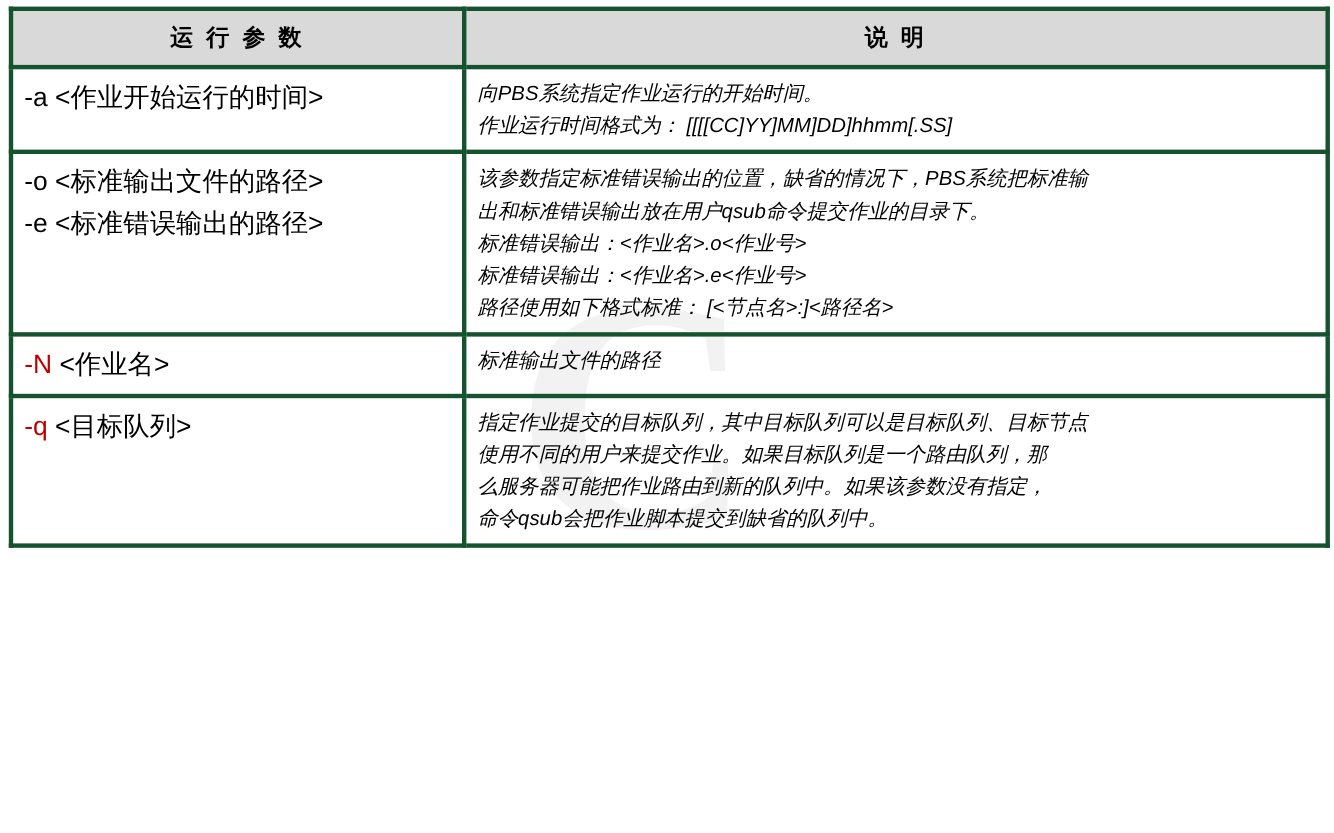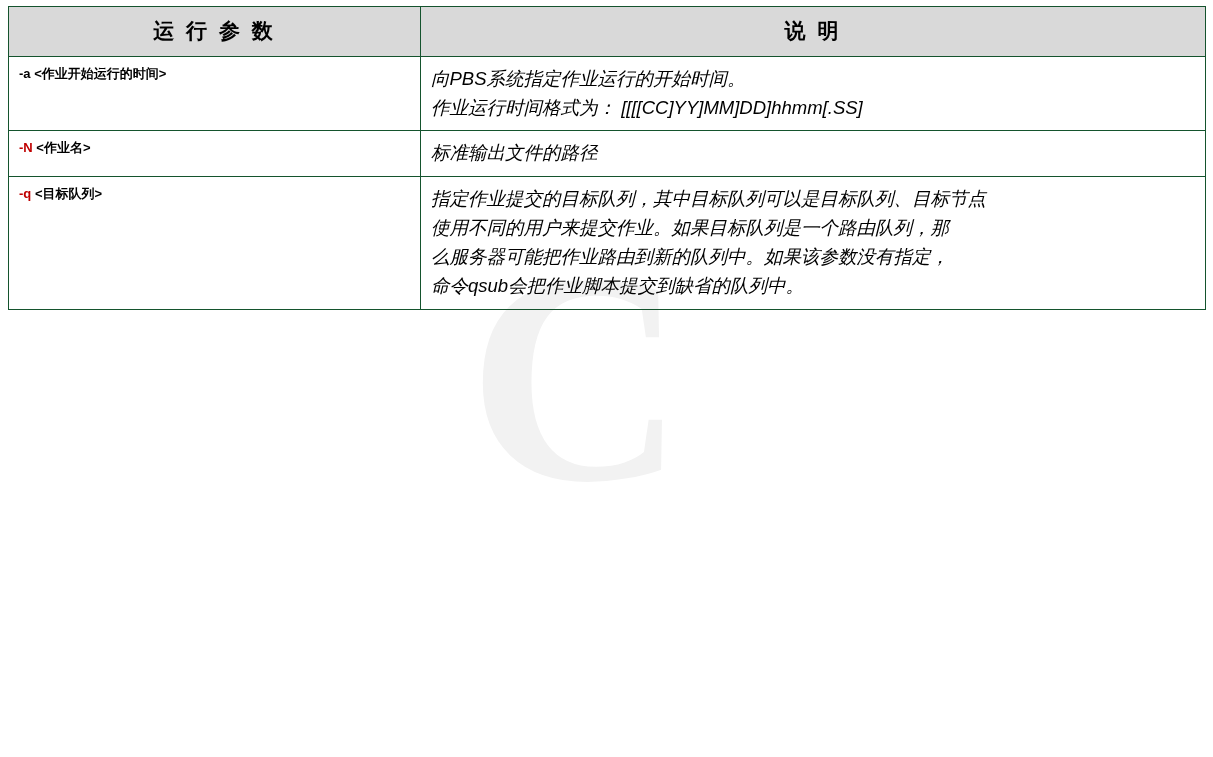--- a/index.html
+++ b/index.html
@@ -41,36 +41,36 @@
   table.params {
     border-collapse: collapse;
     width: 1197px;
     table-layout: fixed;
     border: 1px solid #3a3a3a;
     background: transparent;
   }
   table.params col.c1 { width: 412px; }
   table.params col.c2 { width: 785px; }
   table.params th, table.params td {
-    border: 1px solid #14532d;
+    border: 4px solid #14532d;
     vertical-align: top;
     padding: 7px 10px 8px 10px;
   }
   table.params thead th {
     background: #d9d9d9;
     text-align: center;
     font-size: 21px;
     font-weight: bold;
     letter-spacing: 3px;
     padding: 10px 8px 11px 8px;
     vertical-align: middle;
   }
   .opt-cell {
-    font-size: 13px;
-    font-weight: bold;
+    font-size: 24px;
+    font-weight: normal;
     line-height: 1.55;
     padding-left: 12px;
     white-space: pre-line;
   }
   .opt-flag-red { color: #c00000; }
   .desc-cell {
     font-size: 18.5px;
     line-height: 1.58;
     white-space: pre-line;
     padding-left: 12px;
@@ -94,20 +94,29 @@
         <th>说    明</th>
       </tr>
     </thead>
     <tbody>
       <tr>
         <td class="opt-cell">-a &lt;作业开始运行的时间&gt;</td>
         <td class="desc-cell">向PBS系统指定作业运行的开始时间。
 作业运行时间格式为：       [[[[CC]YY]MM]DD]hhmm[.SS]</td>
       </tr>
       <tr>
+        <td class="opt-cell">-o &lt;标准输出文件的路径&gt;
+-e &lt;标准错误输出的路径&gt;</td>
+        <td class="desc-cell">该参数指定标准错误输出的位置，缺省的情况下，PBS系统把标准输
+    出和标准错误输出放在用户qsub命令提交作业的目录下。
+标准错误输出：&lt;作业名&gt;.o&lt;作业号&gt;
+标准错误输出：&lt;作业名&gt;.e&lt;作业号&gt;
+路径使用如下格式标准： [&lt;节点名&gt;:]&lt;路径名&gt;</td>
+      </tr>
+      <tr>
         <td class="opt-cell"><span class="opt-flag-red">-N</span> &lt;作业名&gt;</td>
         <td class="desc-cell">标准输出文件的路径</td>
       </tr>
       <tr>
         <td class="opt-cell"><span class="opt-flag-red">-q</span> &lt;目标队列&gt;</td>
         <td class="desc-cell">指定作业提交的目标队列，其中目标队列可以是目标队列、目标节点
     使用不同的用户来提交作业。如果目标队列是一个路由队列，那
     么服务器可能把作业路由到新的队列中。如果该参数没有指定，
     命令qsub会把作业脚本提交到缺省的队列中。</td>
       </tr>

